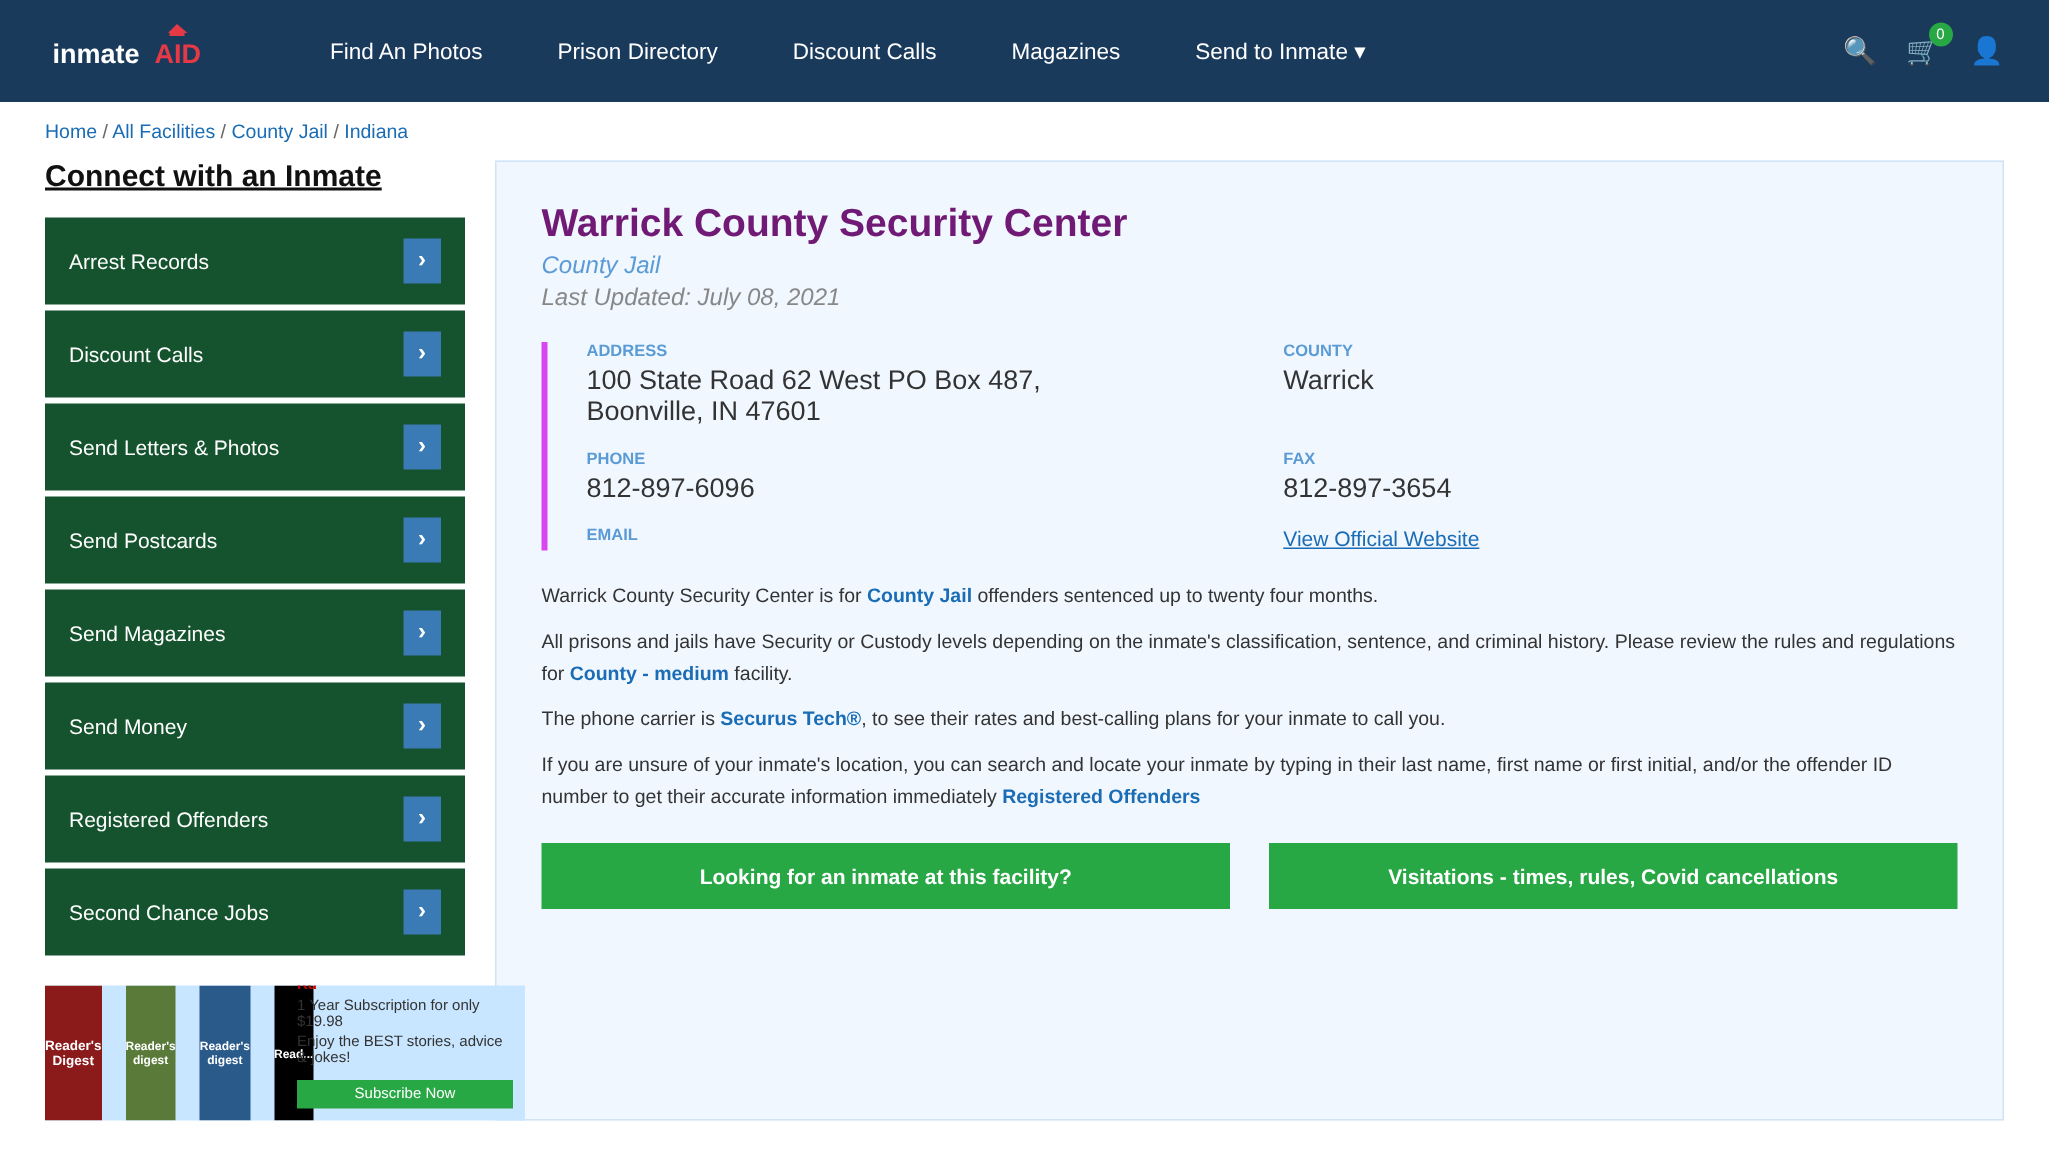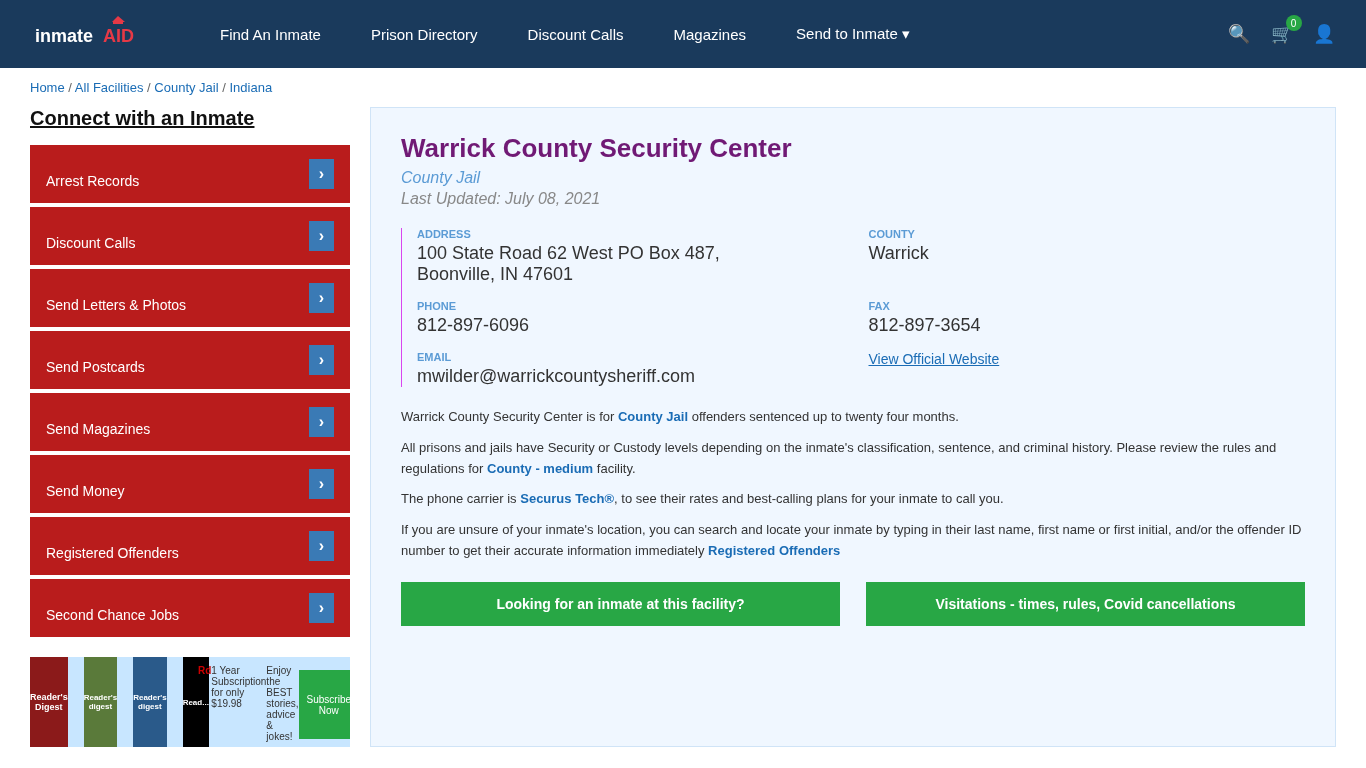--- a/index.html
+++ b/index.html
@@ -67,35 +67,35 @@
 
     
     .main-content {
       display: flex;
       padding: 0 30px 30px 30px;
       gap: 20px;
     }
 
     
     .sidebar {
-      width: 320px;
+      width: 280px;
       flex-shrink: 0;
     }
     .sidebar-title {
       font-size: 20px;
       font-weight: bold;
       margin-bottom: 15px;
       text-decoration: underline;
       color: #111;
     }
     .sidebar-item {
       display: flex;
-      align-items: flex-end;
+      align-items: center;
       justify-content: space-between;
-      background: #b91c1c;
+      background: #14532d;
       color: white;
       padding: 14px 16px;
       margin-bottom: 4px;
       cursor: pointer;
       font-size: 14px;
       font-weight: 500;
     }
     .sidebar-arrow {
       background: #3a7ab5;
       padding: 6px 10px;
@@ -131,21 +131,21 @@
       text-align: center;
       font-weight: bold;
     }
     .ad-img.rd { background: #cc0000; }
     .ad-text-area {
       padding: 8px;
       font-size: 11px;
       color: #333;
       flex: 1;
       display: flex;
-      flex-direction: row;
+      flex-direction: column;
       justify-content: flex-end;
     }
     .ad-subscribe-btn {
       background: #28a745;
       color: white;
       border: none;
       padding: 4px 8px;
       font-size: 10px;
       cursor: pointer;
       margin-top: 5px;
@@ -174,22 +174,22 @@
       color: #888;
       font-size: 16px;
       font-style: italic;
       margin-bottom: 20px;
     }
 
     .info-grid {
       display: grid;
       grid-template-columns: 1fr 1fr;
       gap: 15px;
-      border-left: 1px solid #d946ef;
-      padding-left: 15px;
+      border-left: 4px solid #d946ef;
+      padding-left: 26px;
       margin-bottom: 20px;
     }
     .info-label {
       color: #5b9bd5;
       font-size: 11px;
       font-weight: bold;
       text-transform: uppercase;
       margin-bottom: 3px;
     }
     .info-value {
@@ -247,21 +247,21 @@
   <div class="logo-area">
     <svg class="logo-svg" viewBox="0 0 120 40" xmlns="http://www.w3.org/2000/svg">
       <text x="5" y="28" font-size="18" font-weight="bold" fill="white" font-family="Arial">inmate</text>
       <text x="73" y="28" font-size="18" font-weight="bold" fill="#e63946" font-family="Arial">AID</text>
 
       <polygon points="82,8 95,8 88,2" fill="#e63946"></polygon>
       <rect x="83" y="7" width="10" height="3" fill="#e63946"></rect>
     </svg>
   </div>
   <nav class="nav-links">
-    <a class="nav-link">Find An Inmate</a>
+    <a class="nav-link">Find An Photos</a>
     <a class="nav-link">Prison Directory</a>
     <a class="nav-link">Discount Calls</a>
     <a class="nav-link">Magazines</a>
     <a class="nav-link">Send to Inmate ▾</a>
   </nav>
   <div class="header-icons">
     <span class="header-icon">🔍</span>
     <span class="header-icon">
       🛒
       <span class="cart-badge">0</span>
@@ -362,21 +362,20 @@
       <div>
         <div class="info-label">PHONE</div>
         <div class="info-value">812-897-6096</div>
       </div>
       <div>
         <div class="info-label">FAX</div>
         <div class="info-value">812-897-3654</div>
       </div>
       <div>
         <div class="info-label">EMAIL</div>
-        <div class="info-value">mwilder@warrickcountysheriff.com</div>
       </div>
       <div>
         <a class="info-link" href="#">View Official Website</a>
       </div>
     </div>
 
     <div class="description-section">
       <p>
         <span>Warrick County Security Center is for </span><a href="#" class="desc-link">County Jail</a><span> offenders sentenced up to twenty four months.</span>
       </p>

